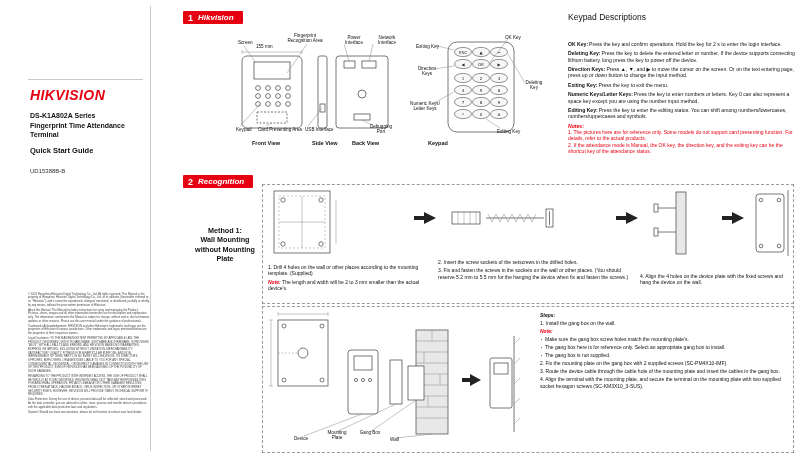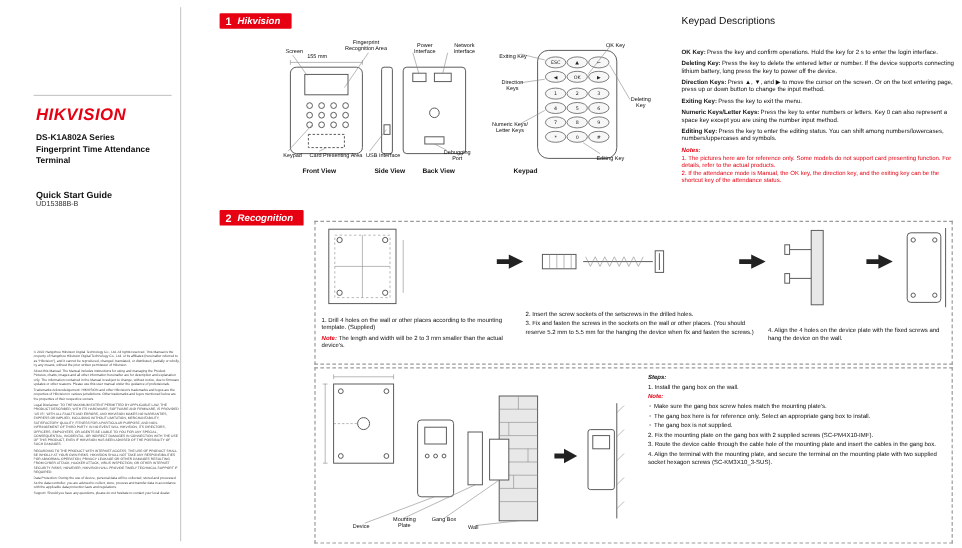--- a/index.html
+++ b/index.html
@@ -5,21 +5,21 @@
   html,body{margin:0;padding:0;background:#fff;}
   #page{position:relative;width:802px;height:457px;background:#fff;overflow:hidden;
         font-family:"Liberation Sans",sans-serif;color:#111;}
   .abs{position:absolute;}
 
   
   .brand{left:30px;top:55px;font-size:14px;font-weight:bold;font-style:italic;color:#e60012;letter-spacing:.4px;margin-top:32px;}
   .rule{left:28px;top:79px;width:115px;height:1px;background:#c9c9c9;}
   .series{left:30px;top:112px;font-size:7px;font-weight:bold;}
   .product{left:30px;top:122px;width:106px;font-size:7px;font-weight:bold;line-height:1.25;}
-  .doctype{left:30px;top:158px;font-size:7.5px;font-weight:bold;}
+  .doctype{left:30px;top:146px;font-size:7.5px;font-weight:bold;}
   .doccode{left:30px;top:168px;font-size:6px;color:#333;}
   .vdivider{left:150px;top:6px;width:1px;height:445px;background:#ccc;}
 
   
   .badge{left:183px;height:13px;display:flex;align-items:center;background:#e60012;color:#fff;
          border-radius:1px;padding-right:9px;}
   .badge-num{font-size:9px;font-weight:bold;padding:0 5px;}
   .badge-title{font-size:8px;font-weight:bold;font-style:italic;}
 
   
@@ -216,20 +216,24 @@
     <p class="note-item">1. The pictures here are for reference only. Some models do not support card presenting function. For details, refer to the actual products.</p>
     <p class="note-item">2. If the attendance mode is Manual, the OK key, the direction key, and the exiting key can be the shortcut key of the attendance status.</p>
   </div>
 
   <div class="abs badge" style="top:175px;">
     <span class="badge-num">2</span>
     <span class="badge-title">Recognition</span>
   </div>
 
   <div class="abs mbox m1box"></div>
+  <div class="abs mlabel" style="top:226px;">
+    <div>Method 1:</div>
+    <div>Wall Mounting without Mounting Plate</div>
+  </div>
 
   <svg class="abs" style="left:264px;top:186px;" width="528" height="76" viewBox="0 0 528 76">
     <g>
       <rect class="stkf" x="10" y="5" width="56" height="62"></rect>
       <rect class="thin" x="15" y="10" width="46" height="52" stroke-dasharray="2 2"></rect>
       <circle class="stk" cx="19" cy="14" r="2.2"></circle>
         <circle class="stk" cx="57" cy="14" r="2.2"></circle>
       <circle class="stk" cx="19" cy="58" r="2.2"></circle>
         <circle class="stk" cx="57" cy="58" r="2.2"></circle>
       <line class="thin" x1="38" y1="10" x2="38" y2="62"></line>

